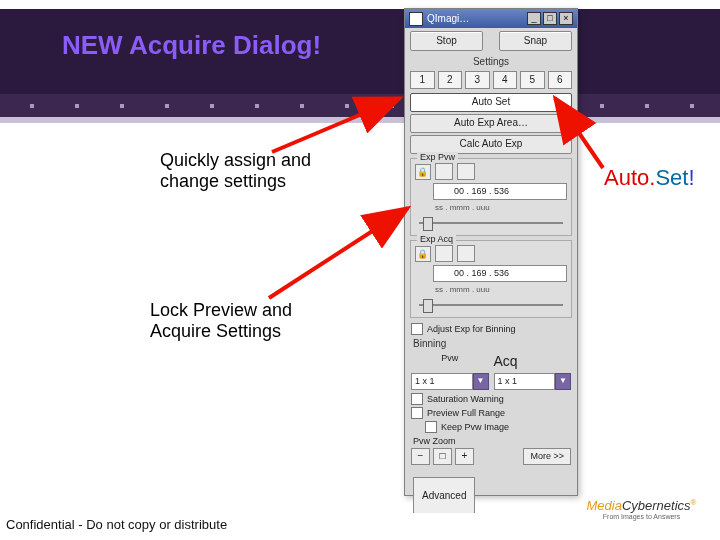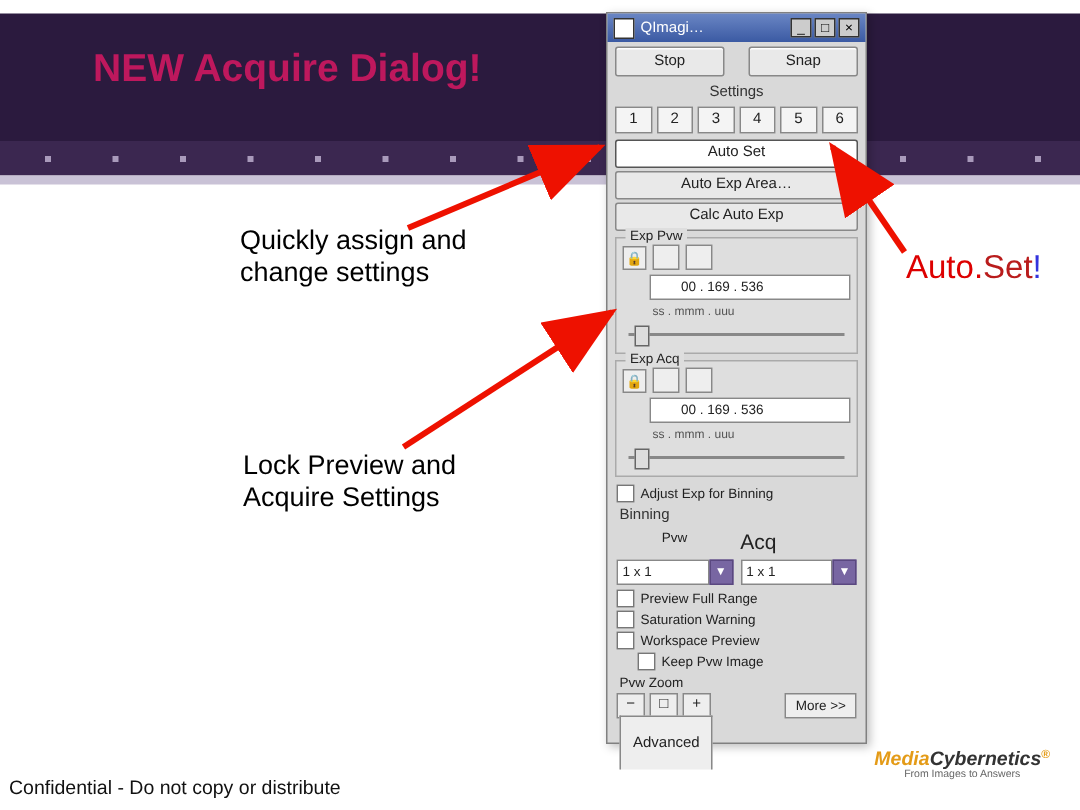--- a/index.html
+++ b/index.html
@@ -2,31 +2,31 @@
 <html><head>
 <meta charset="utf-8">
 <style>
   html,body{margin:0;padding:0;width:720px;height:540px;font-family:Arial,Helvetica,sans-serif;background:#fff;overflow:hidden}
   .band{position:absolute;left:0;width:720px}
   .band.dark{background:#2b1a3e;height:85px;top:9px}
   .band.dots{top:94px;height:23px;background:#3b2750}
   .band.line{top:117px;height:6px;background:#c9c2d6}
   .dots-row{position:absolute;top:99px;left:0;width:720px;height:14px}
   .dots-row span{position:absolute;width:4px;height:4px;background:#a99abb;top:5px}
-  .title{position:absolute;top:30px;left:62px;font-weight:bold;font-size:26px;color:#be185d;font-family:Arial,Helvetica,sans-serif}
+  .title{position:absolute;top:30px;left:62px;font-weight:bold;font-size:26px;color:#8b5cf6;font-family:Arial,Helvetica,sans-serif}
   .callout{position:absolute;font-size:18px;color:#000}
   .callout.c1{top:150px;left:160px;width:200px}
-  .callout.c2{top:300px;left:162px;width:200px}
+  .callout.c2{top:300px;left:150px;width:200px}
   .callout.c3{top:165px;left:604px;font-size:22px}
   .callout.c3 .r{color:#d00}
-  .callout.c3 .g{color:#b91c1c}
+  .callout.c3 .g{color:#0369a1}
   .callout.c3 .b{color:#33d}
   .footer{position:absolute;left:6px;bottom:8px;font-size:13px;color:#111}
   .logo{position:absolute;right:16px;bottom:20px;width:125px;text-align:center}
-  .logo-text{font-weight:bold;font-style:italic;font-size:13px}
+  .logo-text{font-weight:normal;font-style:italic;font-size:13px}
   .logo-text .m{color:#e49b17}
   .logo-text .c{color:#333}
   .logo-text .r{font-size:8px;color:#e49b17;font-style:normal;vertical-align:top}
   .logo-sub{font-size:7px;color:#666;letter-spacing:0px}
   
   .dialog{position:absolute;left:404px;top:8px;width:172px;height:486px;background:#d9d9d9;border:1px solid #808080;font-size:10px;color:#222;box-shadow:2px 2px 6px rgba(0,0,0,.25)}
   .titlebar{height:19px;background:linear-gradient(#6a86c4,#3b5aa3);color:#fff;display:flex;align-items:center;padding:0 4px;font-size:10px}
   .titlebar .ticon{width:12px;height:12px;background:#fff;border:1px solid #333;margin-right:4px;display:inline-block}
   .titlebar .spacer{flex:1}
   .titlebar .winbtn{width:12px;height:11px;background:#ccc;border:1px solid #333;margin-left:2px;text-align:center;line-height:10px;font-size:9px;color:#000}
@@ -181,29 +181,25 @@
       <div class="arrow">▼</div>
     </div>
     <div class="sel">
       <div class="selbox">1 x 1</div>
       <div class="arrow">▼</div>
     </div>
   </div>
 
   <div class="chk">
       <span class="box"></span>
+      <span>Saturation Warning</span>
+    </div>
+  <div class="chk">
+      <span class="box"></span>
       <span>Preview Full Range</span>
-    </div>
-  <div class="chk">
-      <span class="box"></span>
-      <span>Saturation Warning</span>
-    </div>
-  <div class="chk">
-      <span class="box"></span>
-      <span>Workspace Preview</span>
     </div>
   <div class="chk" style="padding-left:20px">
       <span class="box"></span>
       <span>Keep Pvw Image</span>
     </div>
 
   <div style="font-size:9px;padding:2px 8px 0">Pvw Zoom</div>
   <div class="zoomrow">
     <div class="zb">−</div>
     <div class="zb">□</div>

